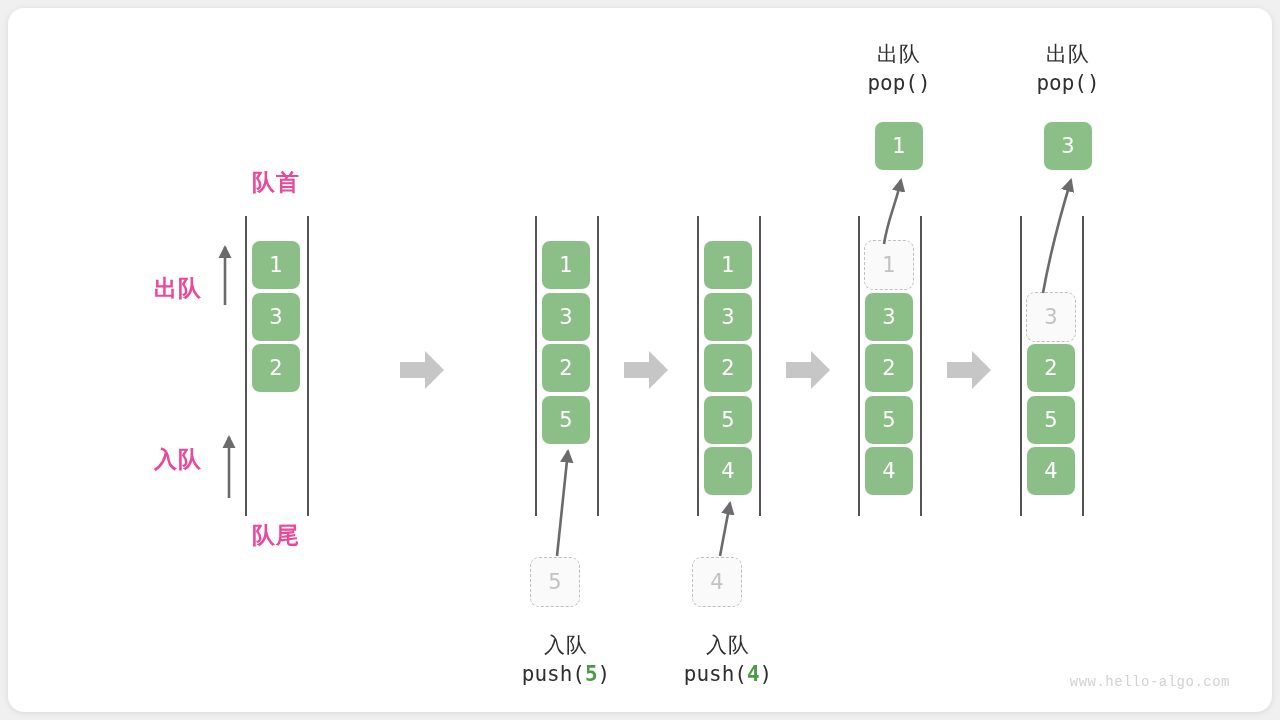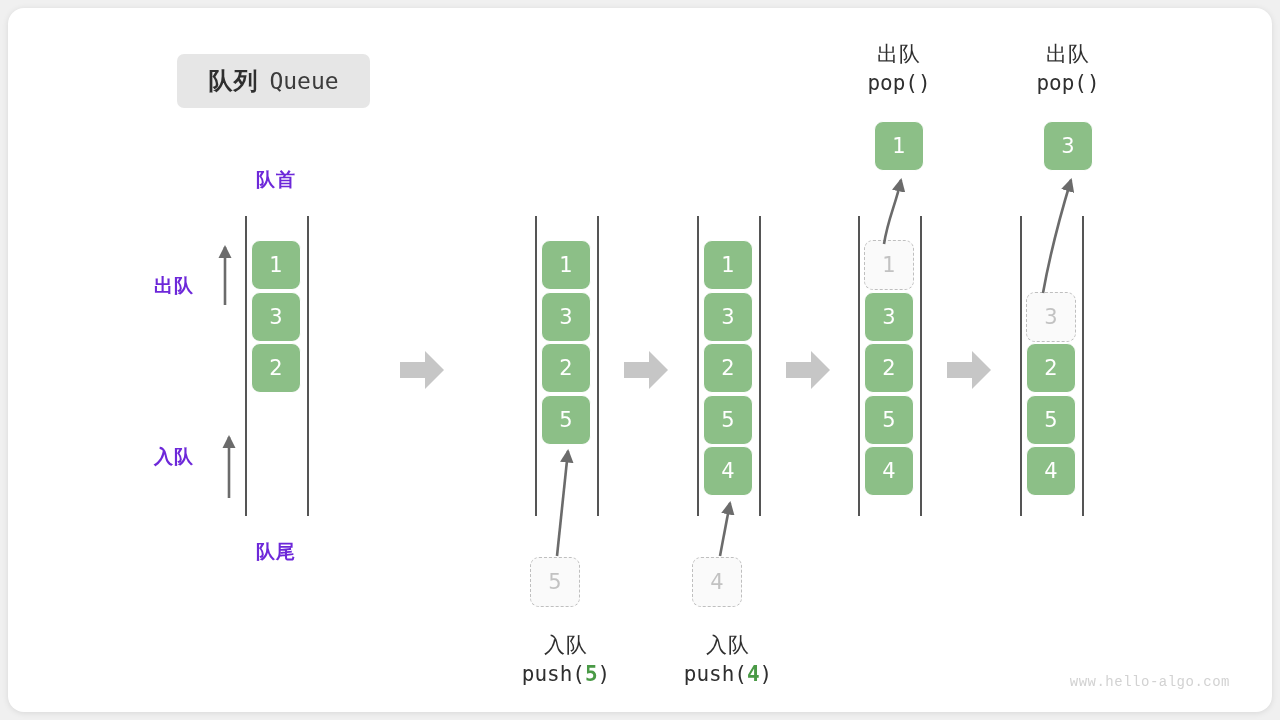--- a/index.html
+++ b/index.html
@@ -52,23 +52,23 @@
   }
   .title-en {
     font-family: "DejaVu Sans Mono", "Liberation Mono", monospace;
     font-size: 23px;
     color: #3c3c3c;
   }
 
   
   .lbl {
     position: absolute;
-    color: #6d28d9;
+    color: #ec4899;
     font-weight: bold;
-    font-size: 19px;
+    font-size: 23px;
     letter-spacing: 1px;
     white-space: nowrap;
   }
   .lbl-center {
     transform: translateX(-50%);
     text-align: center;
   }
 
   
   .rail {
@@ -151,27 +151,23 @@
     color: #d2d2d2;
     letter-spacing: 0.5px;
   }
 </style>
 </head>
 <body>
 
 <div id="canvas">
   <div class="card">
 
-    <div class="title-chip">
-      <span class="title-cn">队列</span>
-      <span class="title-en">Queue</span>
-    </div>
 
     <div class="lbl lbl-center" style="left:268px; top:159px;">队首</div>
-    <div class="lbl lbl-center" style="left:268px; top:531px;font-family:Liberation Mono, monospace;">队尾</div>
+    <div class="lbl lbl-center" style="left:268px; top:512px;font-family:Liberation Mono, monospace;">队尾</div>
     <div class="lbl" style="left:146px; top:265px;">出队</div>
     <div class="lbl" style="left:146px; top:436px;">入队</div>
 
     <div id="dynamic-layer">
         <div class="rail" style="left: 237px; top: 208px; height: 300px;"></div>
         <div class="rail" style="left: 299px; top: 208px; height: 300px;"></div>
         <div class="box filled" style="left: 243px; top: 232px;">1</div>
         <div class="box filled" style="left: 243px; top: 283.5px;">3</div>
         <div class="box filled" style="left: 243px; top: 335px;">2</div>
         <div class="rail" style="left: 527px; top: 208px; height: 300px;"></div>

